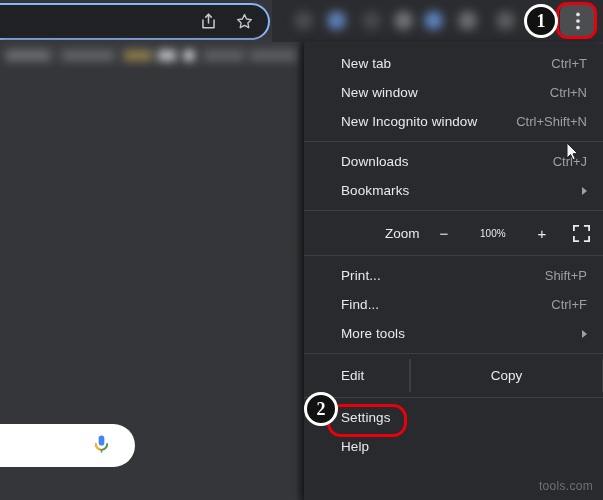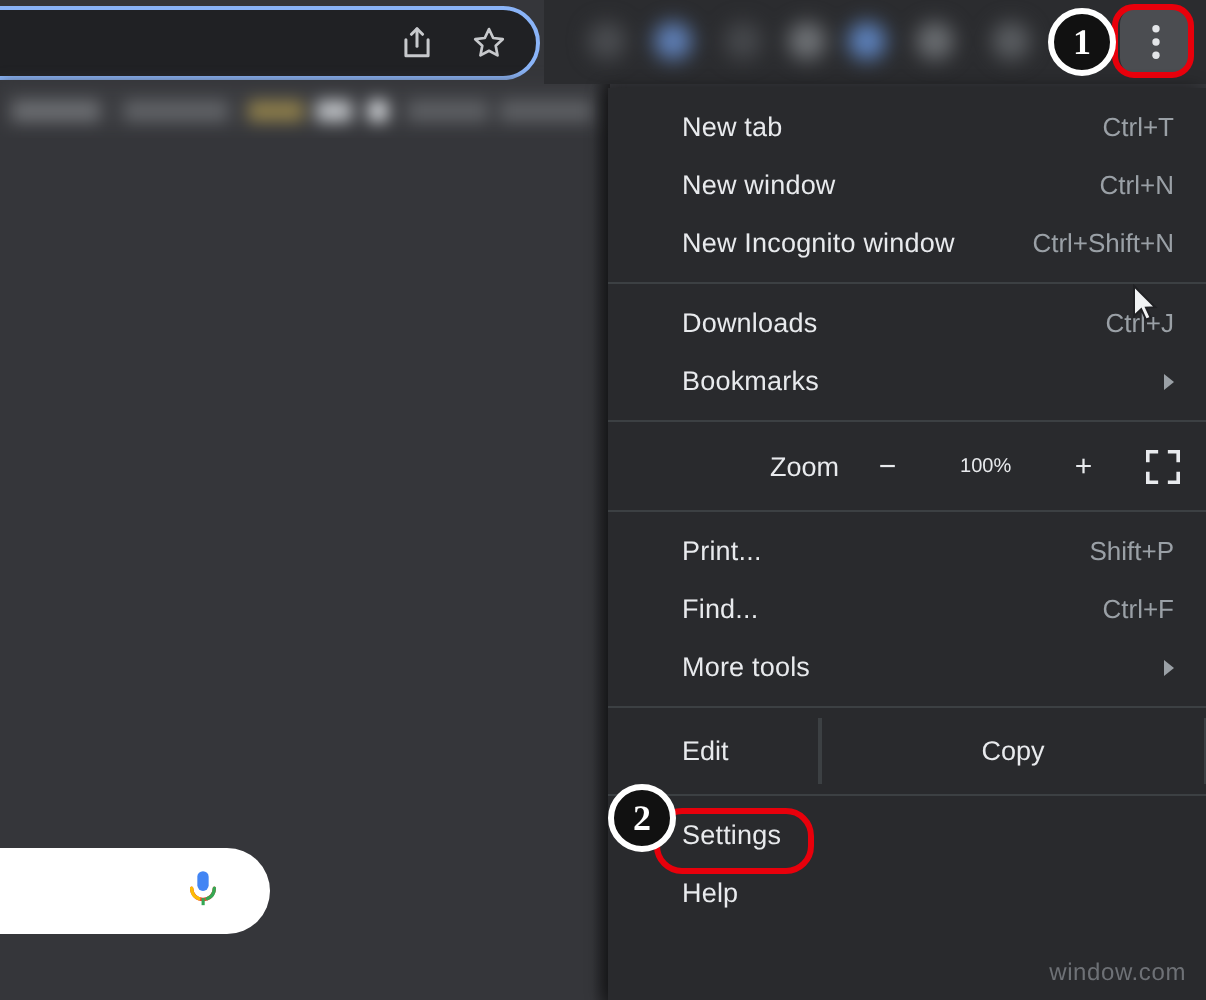--- a/index.html
+++ b/index.html
@@ -284,13 +284,13 @@
     <path d="M1 1 L1 16 L4.6 12.6 L7 17.8 L9.3 16.8 L7 11.8 L11.6 11.6 Z" fill="#f1f3f4" stroke="#202124" stroke-width="1"></path>
   </svg>
 </span>
 
 <div class="hl-box" id="hl-menu-btn"></div>
 <div class="hl-box" id="hl-settings"></div>
 
 <div class="badge" id="badge-1">1</div>
 <div class="badge" id="badge-2">2</div>
 
-<div id="watermark">window.com</div>
+<div id="watermark">tools.com</div>
 
 </body></html>

